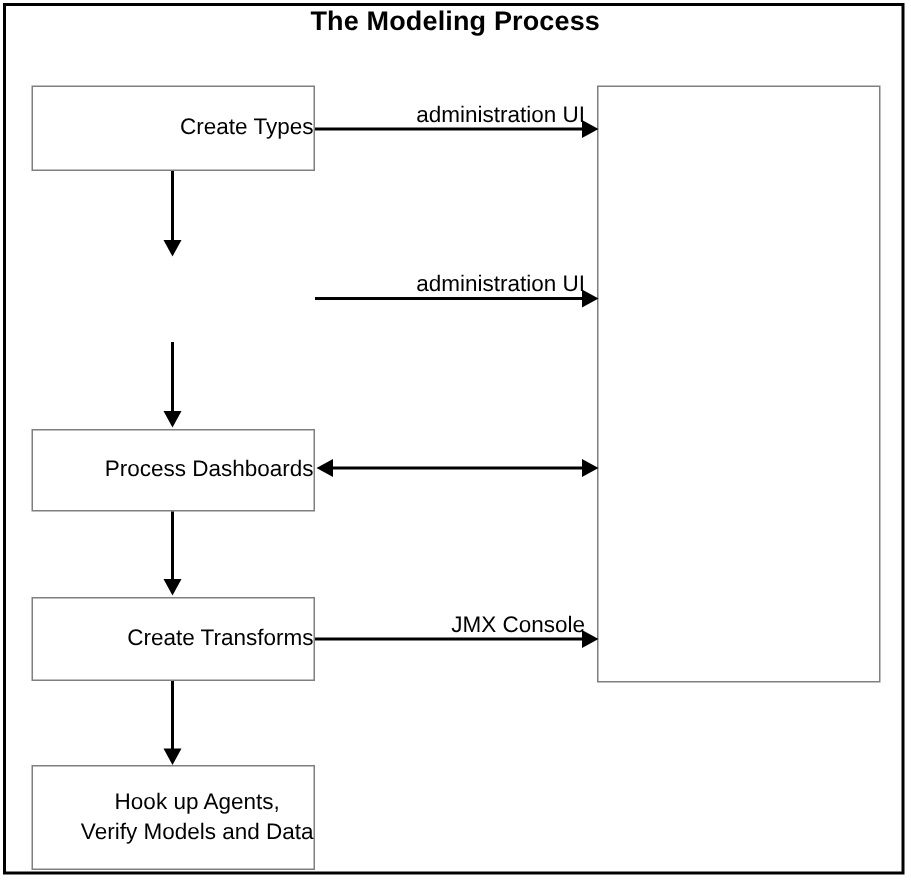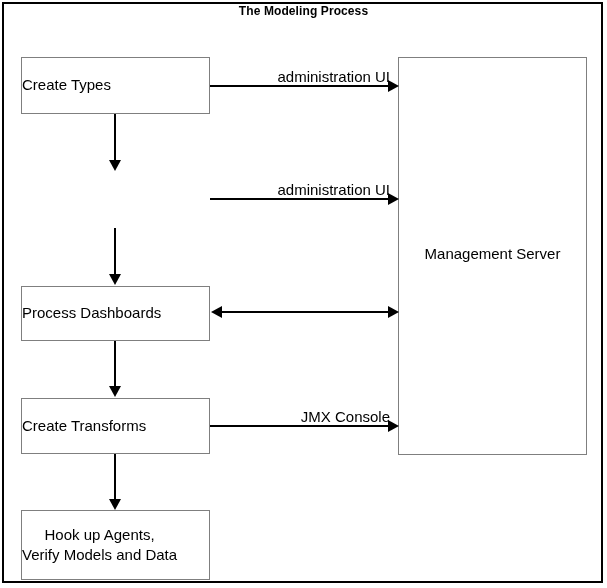--- a/index.html
+++ b/index.html
@@ -27,34 +27,34 @@
     box-sizing: border-box;
     background: #ffffff;
   }
   
   #diagram-title {
     position: absolute;
     left: 0;
     top: 4px;
     width: 607px;
     text-align: center;
-    font-size: 12px;
+    font-size: 18px;
     font-weight: bold;
     color: #000000;
     letter-spacing: 0.1px;
   }
   
   .proc-box {
     position: absolute;
     box-sizing: border-box;
     border: 1px solid #7f7f7f;
     background: #ffffff;
     display: flex;
     align-items: center;
-    justify-content: flex-start;
+    justify-content: flex-end;
     text-align: center;
     font-size: 15px;
     color: #000000;
     line-height: 1.35;
   }
   .proc-box .box-label {
     display: block;
     white-space: pre-line;
   }
   
@@ -139,21 +139,20 @@
   <div class="proc-box" style="left:21px; top:398px; width:189px; height:56px;">
     <span class="box-label">Create Transforms</span>
   </div>
 
   <div class="proc-box" style="left:21px; top:510px; width:189px; height:70px;">
     <span class="box-label">Hook up Agents,
 Verify Models and Data</span>
   </div>
 
   <div id="server-box" style="left:398px; top:57px; width:189px; height:398px;"></div>
-  <div id="server-label">Management Server</div>
 
   <div class="v-line" style="left:114px; top:114px; height:47px;"></div>
   <div class="arrow-down" style="left:109px; top:160px;"></div>
 
   <div class="v-line" style="left:114px; top:228px; height:47px;"></div>
   <div class="arrow-down" style="left:109px; top:274px;"></div>
 
   <div class="v-line" style="left:114px; top:341px; height:46px;"></div>
   <div class="arrow-down" style="left:109px; top:386px;"></div>
 

